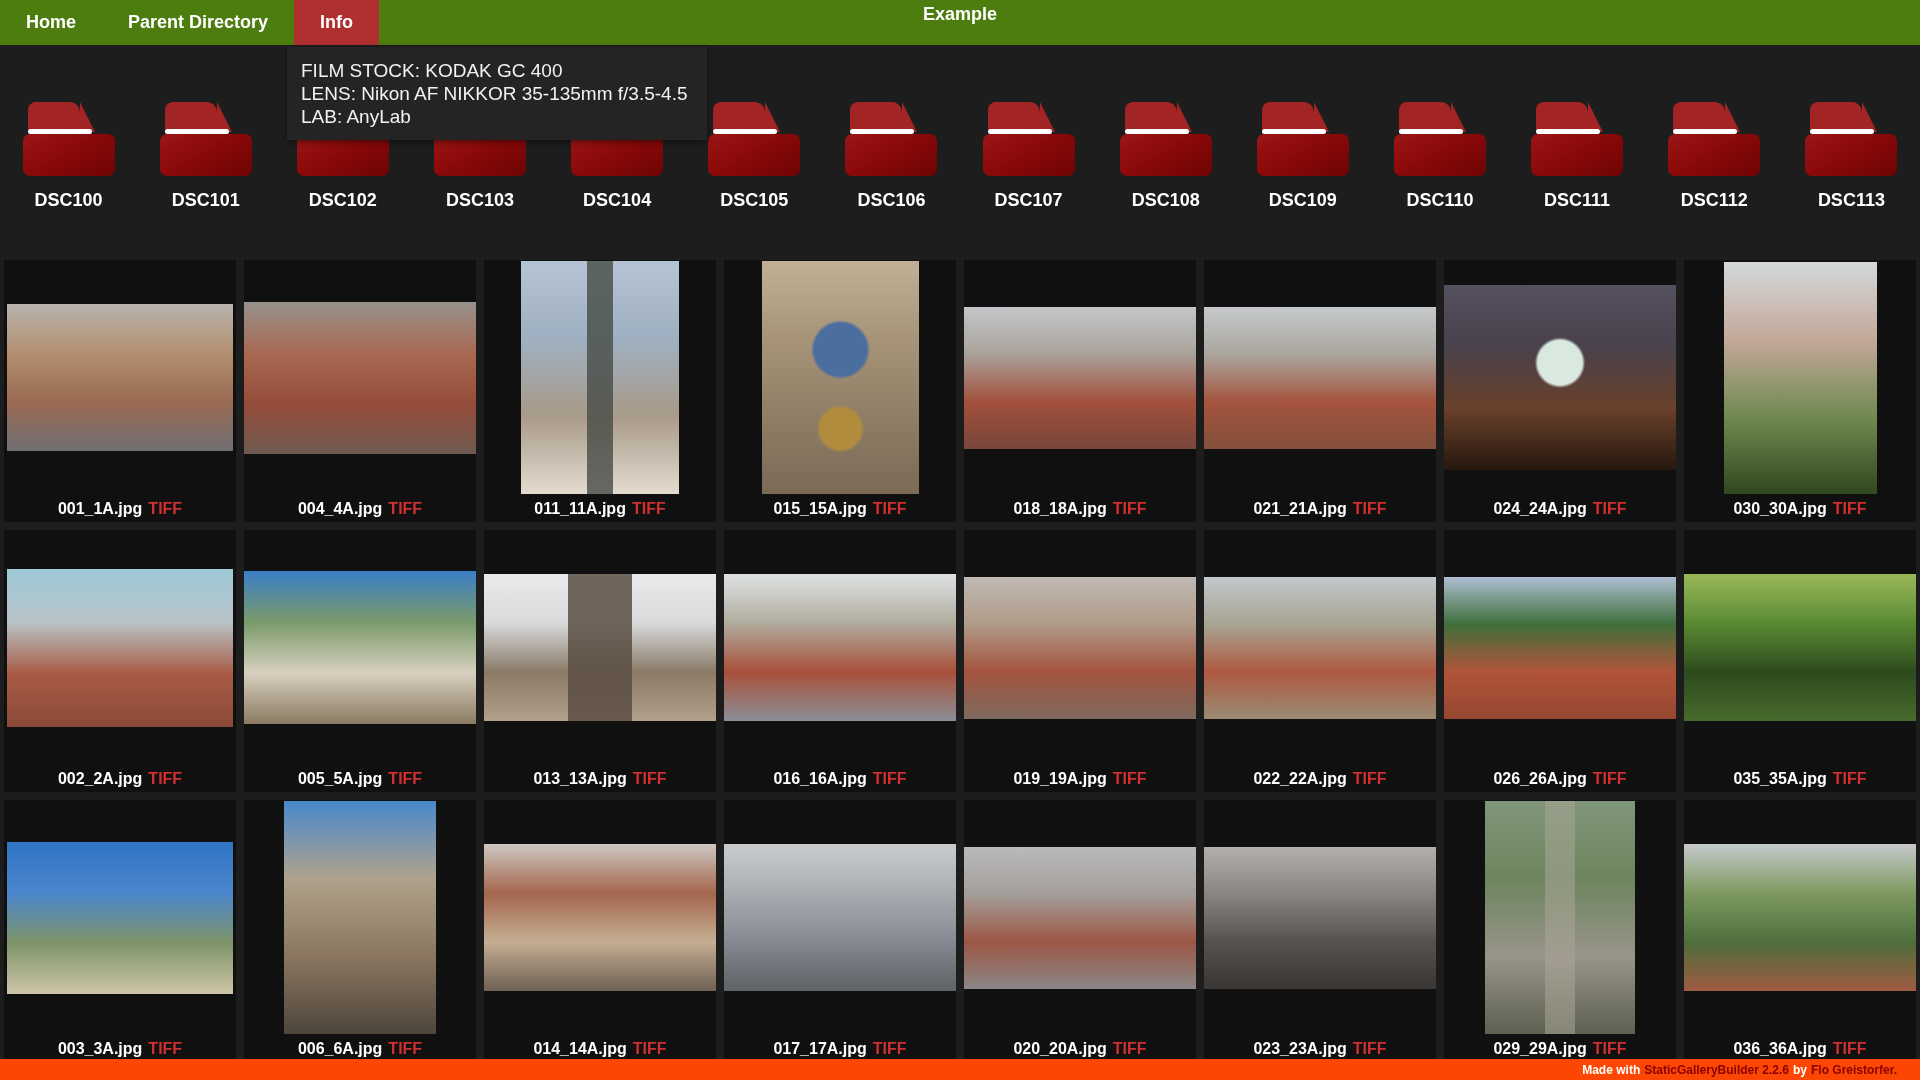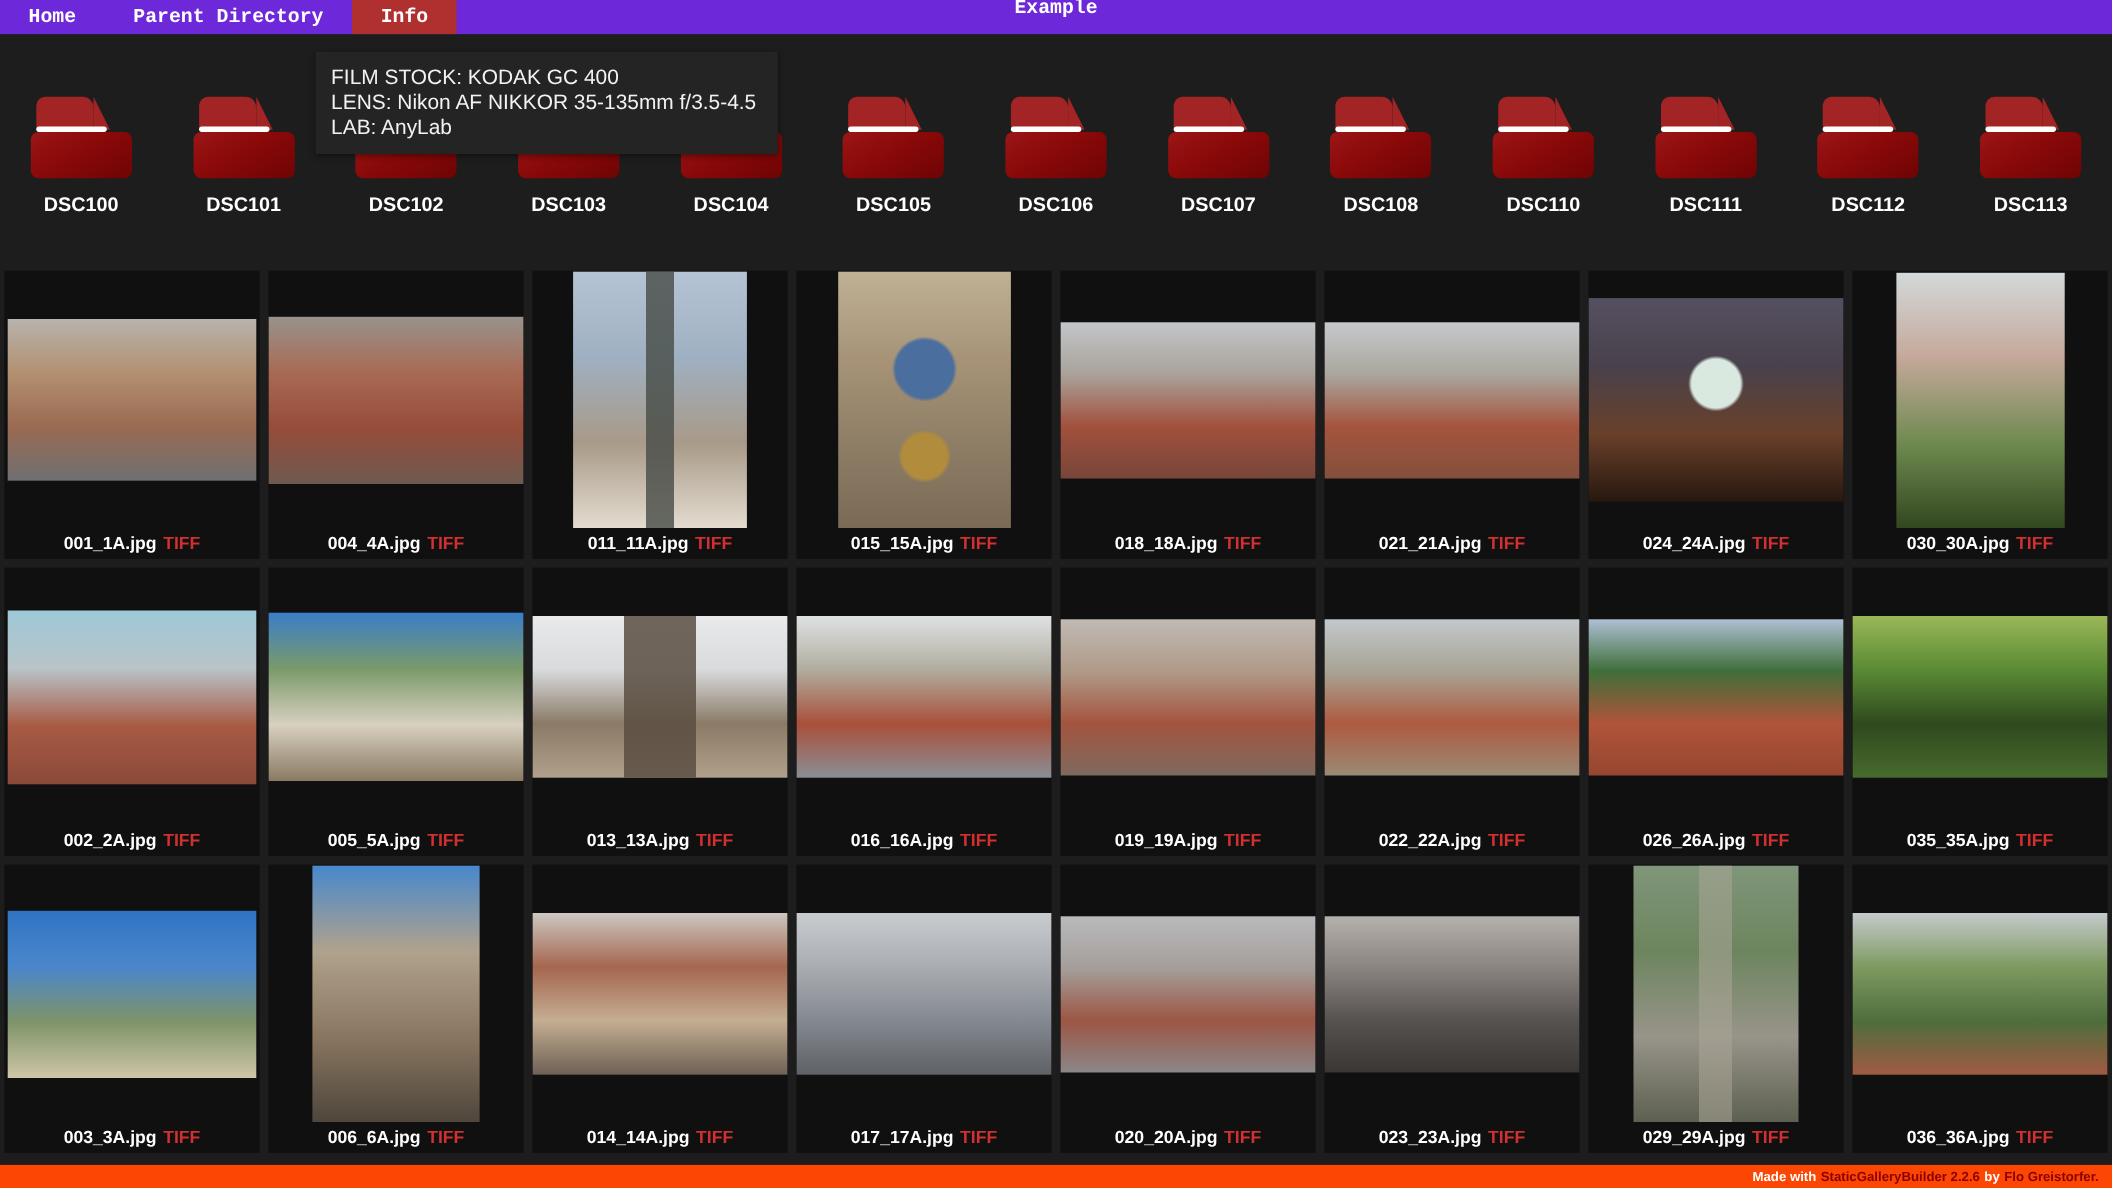--- a/index.html
+++ b/index.html
@@ -5,21 +5,21 @@
   * { margin:0; padding:0; box-sizing:border-box; }
   html,body { width:1920px; height:1080px; overflow:hidden; }
   body {
     background:#1d1d1d;
     font-family:"Liberation Sans", sans-serif;
     color:#fff;
     position:relative;
   }
   
   .navbar {
-    height:31px; background:#6d28d9; display:flex; align-items:stretch; position:relative; z-index:5;font-family:Liberation Mono, monospace;
+    height:45px; background:#4d7c0f; display:flex; align-items:stretch; position:relative; z-index:5;
   }
   .nav-tabs { display:flex; align-items:stretch; }
   .nav-item {
     display:flex; align-items:center; padding:0 26px;
     font-size:18px; font-weight:bold; color:#fff; cursor:pointer; white-space:nowrap;
   }
   .nav-item.active { background:#b03030; }
   .nav-title {
     position:absolute; left:50%; top:0; bottom:16px; transform:translateX(-50%);
     display:flex; align-items:center; font-size:18px; font-weight:bold;
@@ -66,21 +66,21 @@
   .caption {
     height:27px; display:flex; align-items:center; justify-content:center; gap:6px;
     font-size:16px; font-weight:bold; white-space:nowrap;
   }
   .caption .file { color:#ffffff; cursor:pointer; }
   .caption .tiff { color:#d03030; cursor:pointer; }
   
   .footer {
     position:absolute; left:0; right:0; bottom:0; height:21px;
     background:#fb4703; display:flex; align-items:center; justify-content:flex-end;
-    padding-right:12px; font-size:12px; font-weight:bold; gap:4px; white-space:nowrap;
+    padding-right:23px; font-size:12px; font-weight:bold; gap:4px; white-space:nowrap;
   }
   .footer .plain { color:#ffffff; }
   .footer .flink { color:#8b0000; cursor:pointer; }
 </style>
 </head>
 <body>
 
 <div class="navbar">
   <div class="nav-tabs">
       <div class="nav-item">
@@ -174,20 +174,28 @@
         <div class="fbody"></div>
     </div>
     <div class="folder-label">DSC108</div>
   </div>
     <div class="folder-item">
     <div class="folder-icon">
       <div class="tab"></div>
         <div class="stripe"></div>
         <div class="fbody"></div>
     </div>
+    <div class="folder-label">DSC109</div>
+  </div>
+    <div class="folder-item">
+    <div class="folder-icon">
+      <div class="tab"></div>
+        <div class="stripe"></div>
+        <div class="fbody"></div>
+    </div>
     <div class="folder-label">DSC110</div>
   </div>
     <div class="folder-item">
     <div class="folder-icon">
       <div class="tab"></div>
         <div class="stripe"></div>
         <div class="fbody"></div>
     </div>
     <div class="folder-label">DSC111</div>
   </div>

